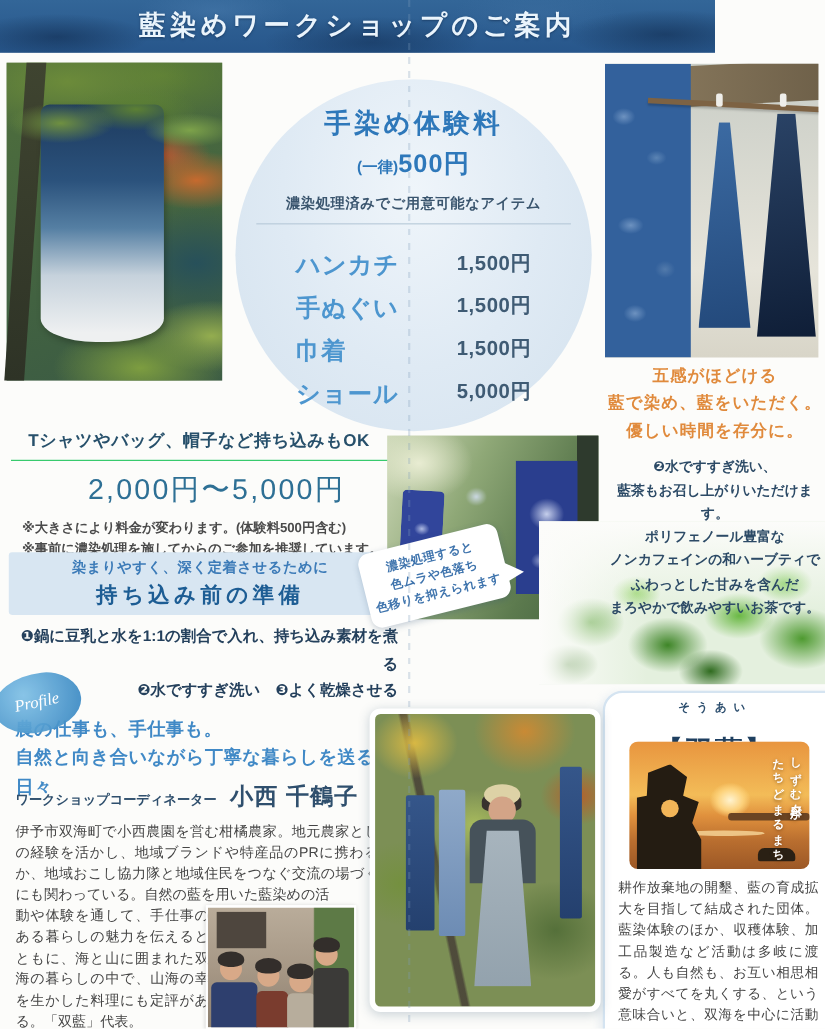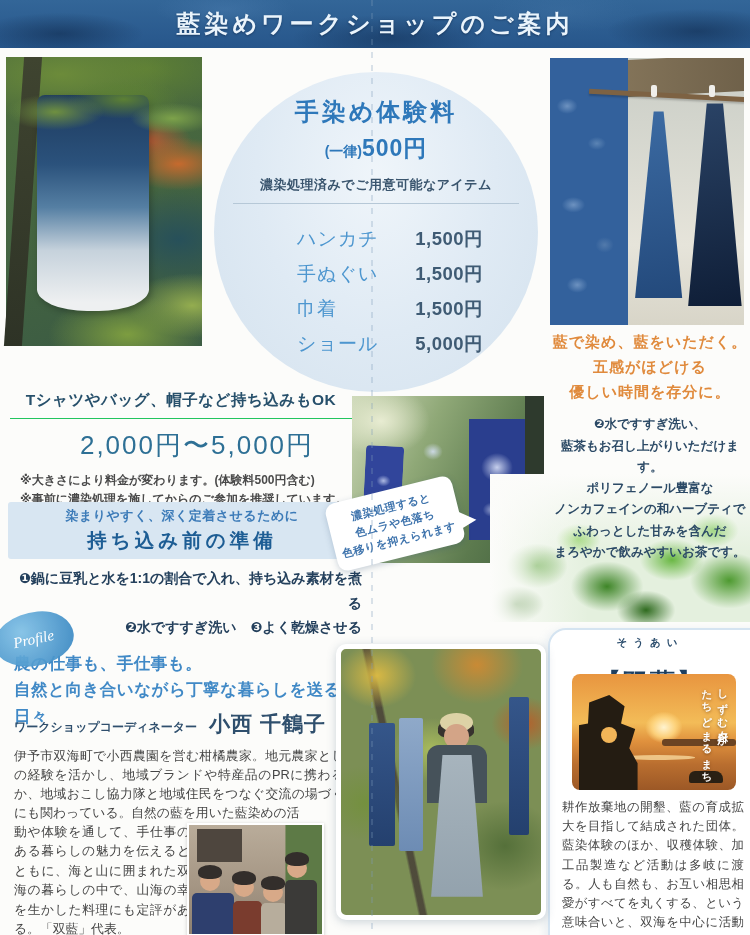--- a/index.html
+++ b/index.html
@@ -6,21 +6,21 @@
   body{
     width:750px;height:935px;position:relative;overflow:hidden;
     background:#fcfcfa;
     font-family:"Liberation Sans","DejaVu Sans",sans-serif;
     -webkit-font-smoothing:antialiased;
   }
   .abs{position:absolute;}
 
   
   .header{
-    left:0;top:0;width:750px;height:48px;
+    left:0;top:0;width:650px;height:48px;
     background:
       radial-gradient(120px 30px at 8% 70%, rgba(8,28,58,.45), transparent 70%),
       radial-gradient(100px 26px at 30% 20%, rgba(90,140,190,.30), transparent 70%),
       radial-gradient(140px 34px at 52% 80%, rgba(10,32,64,.40), transparent 70%),
       radial-gradient(110px 30px at 75% 25%, rgba(70,120,170,.30), transparent 70%),
       radial-gradient(130px 32px at 93% 65%, rgba(8,28,58,.45), transparent 70%),
       linear-gradient(#336698,#27568b);
   }
   .header-title{
     width:100%;text-align:center;line-height:48px;
@@ -66,21 +66,21 @@
   .circle-title{font-size:24px;font-weight:bold;color:#2e78ba;letter-spacing:3px;}
   .circle-price{margin-top:5px;color:#2e78ba;}
   .circle-price .pfx{font-size:14px;font-weight:bold;}
   .circle-price .val{font-size:23px;font-weight:bold;letter-spacing:1px;}
   .circle-sub{
     margin-top:12px;font-size:13px;font-weight:bold;color:#3a556e;letter-spacing:.5px;
     padding-bottom:9px;border-bottom:1px solid #b6c8d7;width:88%;text-align:center;
   }
   .items{margin-top:13px;width:214px;}
   .item-row{display:flex;justify-content:space-between;margin:9px 0;}
-  .item-name{font-size:19px;font-weight:normal;color:#4d96cf;letter-spacing:1px;margin-left:28px;}
+  .item-name{font-size:22px;font-weight:bold;color:#4d96cf;letter-spacing:1px;}
   .item-price{font-size:18.5px;font-weight:bold;color:#3f5b74;letter-spacing:.5px;}
 
   
   .photo-tr{
     left:550px;top:58px;width:194px;height:267px;overflow:hidden;
     background:linear-gradient(#c9cdc6,#e6e4da 70%,#d8d5c8);
   }
   .tr-roof{left:18%;top:0;width:85%;height:14%;background:linear-gradient(93deg,#8a7a5e,#6e6049);transform:rotate(-3deg);}
   .tr-rod{left:20%;top:13%;width:82%;height:5px;background:#7d6243;transform:rotate(3deg);box-shadow:0 2px 2px rgba(0,0,0,.2);}
   .tr-panel{
@@ -308,22 +308,22 @@
   <div class="abs tr-panel"></div>
   <div class="abs tr-rod"></div>
   <div class="abs tr-dress1"></div>
   <div class="abs tr-dress2"></div>
   <div class="abs tr-pin" style="left:52%;"></div>
   <div class="abs tr-pin" style="left:82%;"></div>
 </div>
 
 <div class="abs tea">
   <div class="tea-catch">
+    <div>五感がほどける</div>
     <div>藍で染め、藍をいただく。</div>
-    <div>五感がほどける</div>
     <div>優しい時間を存分に。</div>
   </div>
   <div class="tea-body">
     <div>❷水ですすぎ洗い、</div>
     <div>藍茶もお召し上がりいただけます。</div>
     <div>ポリフェノール豊富な</div>
     <div>ノンカフェインの和ハーブティで</div>
     <div>ふわっとした甘みを含んだ</div>
     <div>まろやかで飲みやすいお茶です。</div>
   </div>

